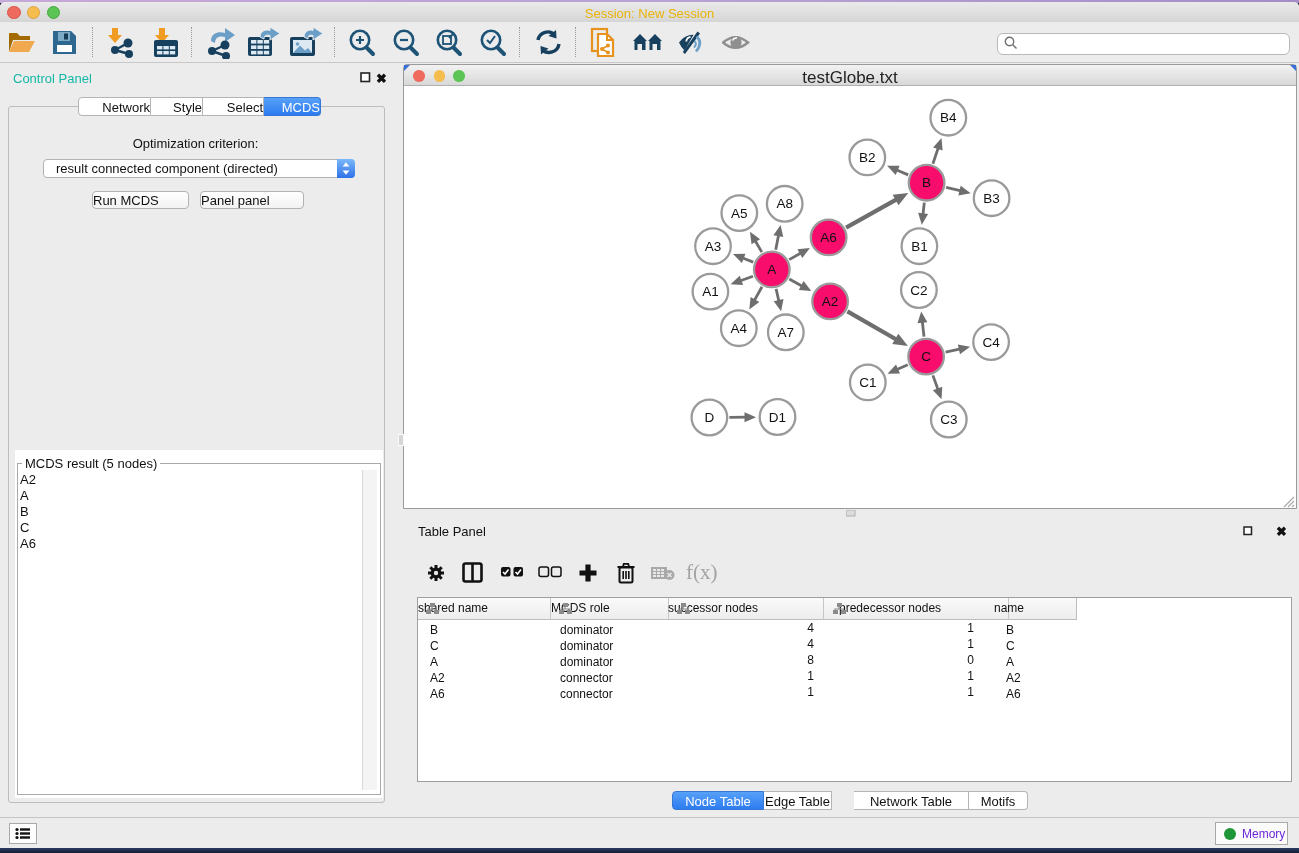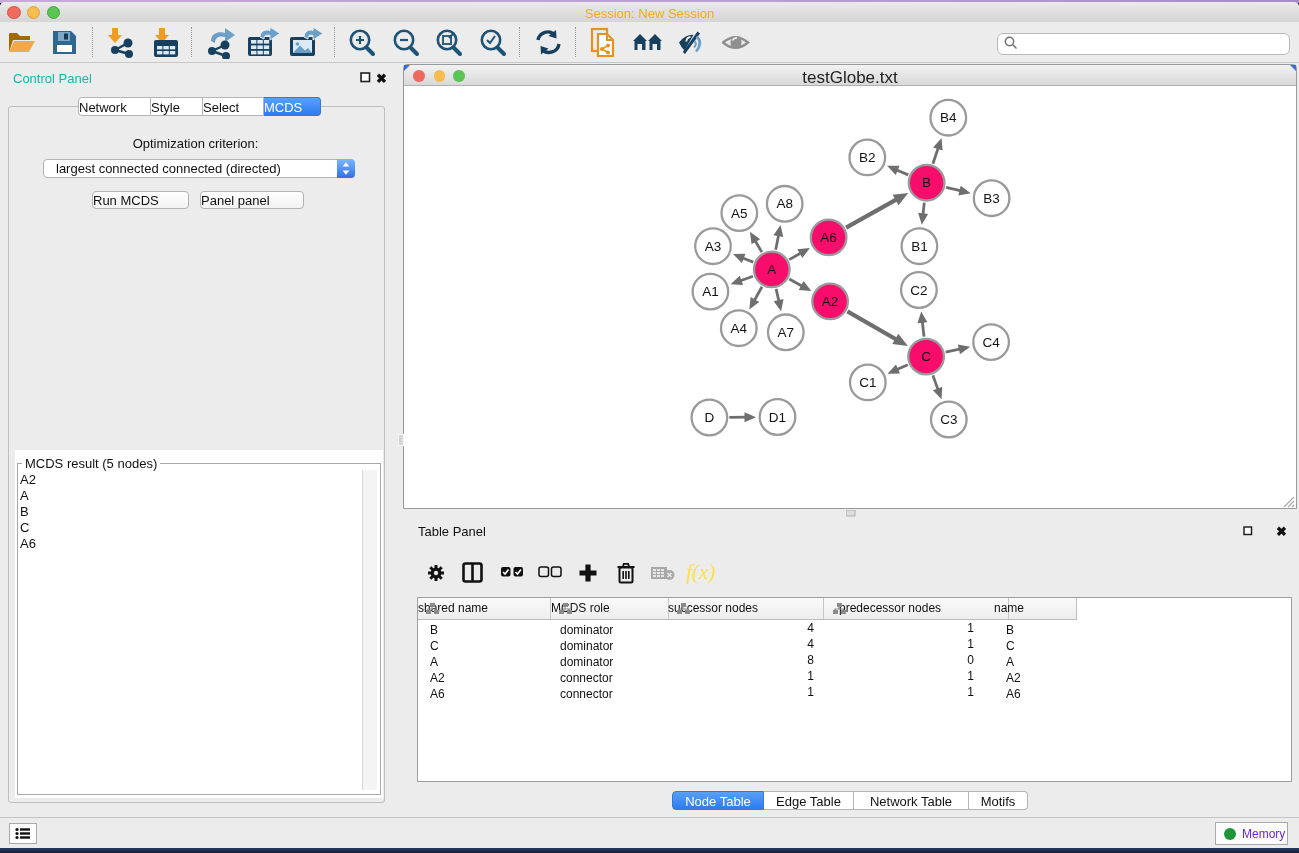--- a/index.html
+++ b/index.html
@@ -10,21 +10,21 @@
 #appwin{left:0;top:2px;width:1299px;height:846px;background:#ececec;border-radius:5px 5px 0 0;overflow:hidden}
 #titlebar{left:0;top:2px;width:1299px;height:21px;background:linear-gradient(#eaeaea,#d4d4d4);border-bottom:1px solid #b4b4b4;border-radius:5px 5px 0 0}
 .tl{position:absolute;top:3.5px;width:11.5px;height:11.5px;border-radius:50%}
 #title-text{left:0;top:6px;width:1299px;text-align:center;font-size:13px;color:#eab308}
 #toolbar{left:0;top:22px;width:1299px;height:40px;background:#ececec;border-bottom:1px solid #c8c8c8}
 .tbsep{position:absolute;top:5px;height:30px;width:0;border-left:1px dotted #9a9a9a}
 #searchbox{left:997px;top:11px;width:291px;height:20px;background:#fff;border:1px solid #b9b9b9;border-radius:6px}
 
 #cp-title{left:13px;top:71px;font-size:13px;color:#14b8a6}
 .wbtn{position:absolute;font-size:12px;color:#111}
-.tab{position:absolute;top:97px;height:19px;line-height:19px;text-align:left;font-size:13px;
+.tab{position:absolute;top:97px;height:19px;line-height:19px;text-align:right;font-size:13px;
  background:#fff;border:1px solid #b4b4b4;border-left:none;color:#111;box-sizing:border-box}
 .tab.first{border-left:1px solid #b4b4b4;border-radius:4px 0 0 4px}
 .tab.last{border-radius:0 4px 4px 0}
 .tab.sel{background:linear-gradient(#58a1f8,#2d7bf0);color:#fff;border-color:#3577d4}
 #cp-border{left:8px;top:106px;width:375px;height:695px;border:1px solid #bdbdbd;border-radius:3px}
 #opt-label{left:0;top:136px;width:391px;text-align:center;font-size:13px;color:#111}
 #combo{left:43px;top:159px;width:311px;height:19px;background:#fff;border:1px solid #b3b3b3;border-radius:4px;box-sizing:border-box}
 #combo-text{left:56px;top:161px;font-size:13px;color:#111}
 #combo-btn{left:337px;top:159px;width:18px;height:19px;background:linear-gradient(#7cb8fb,#2e70e8);border-radius:0 4px 4px 0}
 .btn{position:absolute;height:18px;line-height:17px;background:linear-gradient(#ffffff,#f2f2f2);border:1px solid #b3b3b3;border-radius:4px;font-size:13px;color:#111;box-sizing:border-box}
@@ -217,21 +217,21 @@
       <rect x="1" y="1" width="8.5" height="8.5" fill="#fff" stroke="#222" stroke-width="1.6"></rect>
     </svg></div>
 <div class="abs wbtn" style="left:376px;top:71px;font-weight:bold;font-size:13px">✖</div>
 <div class="abs" id="cp-border"></div>
 <div class="tab first" style="left:78px;width:73px">Network</div>
 <div class="tab" style="left:151px;width:52px">Style</div>
 <div class="tab" style="left:203px;width:61px">Select</div>
 <div class="tab last sel" style="left:264px;width:57px">MCDS</div>
 <div class="abs" id="opt-label">Optimization criterion:</div>
 <div class="abs" id="combo"></div>
-<div class="abs" id="combo-text">largest connected connected (directed)</div>
+<div class="abs" id="combo-text">result connected component (directed)</div>
 <div class="abs" id="combo-btn">
 <svg width="18" height="19">
       <path d="M9 3.2 L12.4 7.4 L5.6 7.4 Z" fill="#fff"></path>
       <path d="M9 15.8 L12.4 11.6 L5.6 11.6 Z" fill="#fff"></path>
     </svg></div>
 <div class="btn" style="left:92px;top:191px;width:97px">Run MCDS</div>
 <div class="btn" style="left:200px;top:191px;width:104px">Panel panel</div>
 <div class="abs" id="results-panel"></div>
 <div class="abs" id="fieldset"></div>
 <div class="abs" id="fieldset-legend">MCDS result (5 nodes)</div>
@@ -404,21 +404,21 @@
         <rect x="7" y="6" width="3" height="2"></rect>
         <rect x="11" y="6" width="3" height="2"></rect>
 <rect x="3" y="9" width="3" height="2"></rect>
         <rect x="7" y="9" width="3" height="2"></rect>
         <rect x="11" y="9" width="3" height="2"></rect>
       </g>
 <circle cx="19.5" cy="9" r="5" fill="#a9a9a9"></circle>
 <path d="M17.5 7 L21.5 11 M21.5 7 L17.5 11" stroke="#e8e8e8" stroke-width="1.5"></path>
 </svg>
 
-<div class="abs" style="left:686px;top:560px;font-family:'Liberation Serif',serif;font-style:italic;font-size:21px;color:#fde047">f(x)</div>
+<div class="abs" style="left:686px;top:560px;font-family:'Liberation Serif',serif;font-size:21px;color:#a3a3a3">f(x)</div>
 </div>
 <div class="abs" id="tbl">
   <div id="tbl-header">
     <div class="th" style="left:0;width:133px">shared name</div>
     <div class="th" style="left:133px;width:118px">MCDS role</div>
     <div class="th" style="left:250px;width:156px">successor nodes</div>
     <div class="th" style="left:421px;width:170px">predecessor nodes</div>
     <div class="th" style="left:576px;width:83px;border-right:1px solid #bdbdbd">name</div>
     <svg class="sorticon" style="left:8px" width="13" height="12">
         <g fill="#8b8b8b">
@@ -476,21 +476,21 @@
       <div class="td" style="left:588px;top:72px">A2</div>
   <div class="td" style="left:12px;top:88px">A6</div>
       <div class="td" style="left:142px;top:88px">connector</div>
       <div class="td" style="left:340px;top:86px;width:56px;text-align:right">1</div>
       <div class="td" style="left:500px;top:86px;width:56px;text-align:right">1</div>
       <div class="td" style="left:588px;top:88px">A6</div>
   </div>
 </div>
 
 <div class="btab" style="left:672px;width:92px;background:linear-gradient(#58a1f8,#2d7bf0);color:#fff;border-color:#3577d4;border-left:1px solid #3577d4;border-radius:4px 0 0 4px">Node Table</div>
-<div class="btab" style="left:764px;width:90px">Edge Table</div>
+<div class="btab" style="left:764px;width:68px">Edge Table</div>
 <div class="btab" style="left:854px;width:115px">Network Table</div>
 <div class="btab" style="left:969px;width:59px;border-radius:0 4px 4px 0">Motifs</div>
 
 <div class="abs" id="statusbar"></div>
 <div class="abs" id="hambtn">
 <svg width="26" height="19" style="position:absolute;left:0;top:0">
 <circle cx="7" cy="5.5" r="1.6" fill="#111"></circle>
       <rect x="10" y="4.3" width="10" height="2.4" fill="#111"></rect>
 <circle cx="7" cy="9.5" r="1.6" fill="#111"></circle>
       <rect x="10" y="8.3" width="10" height="2.4" fill="#111"></rect>

